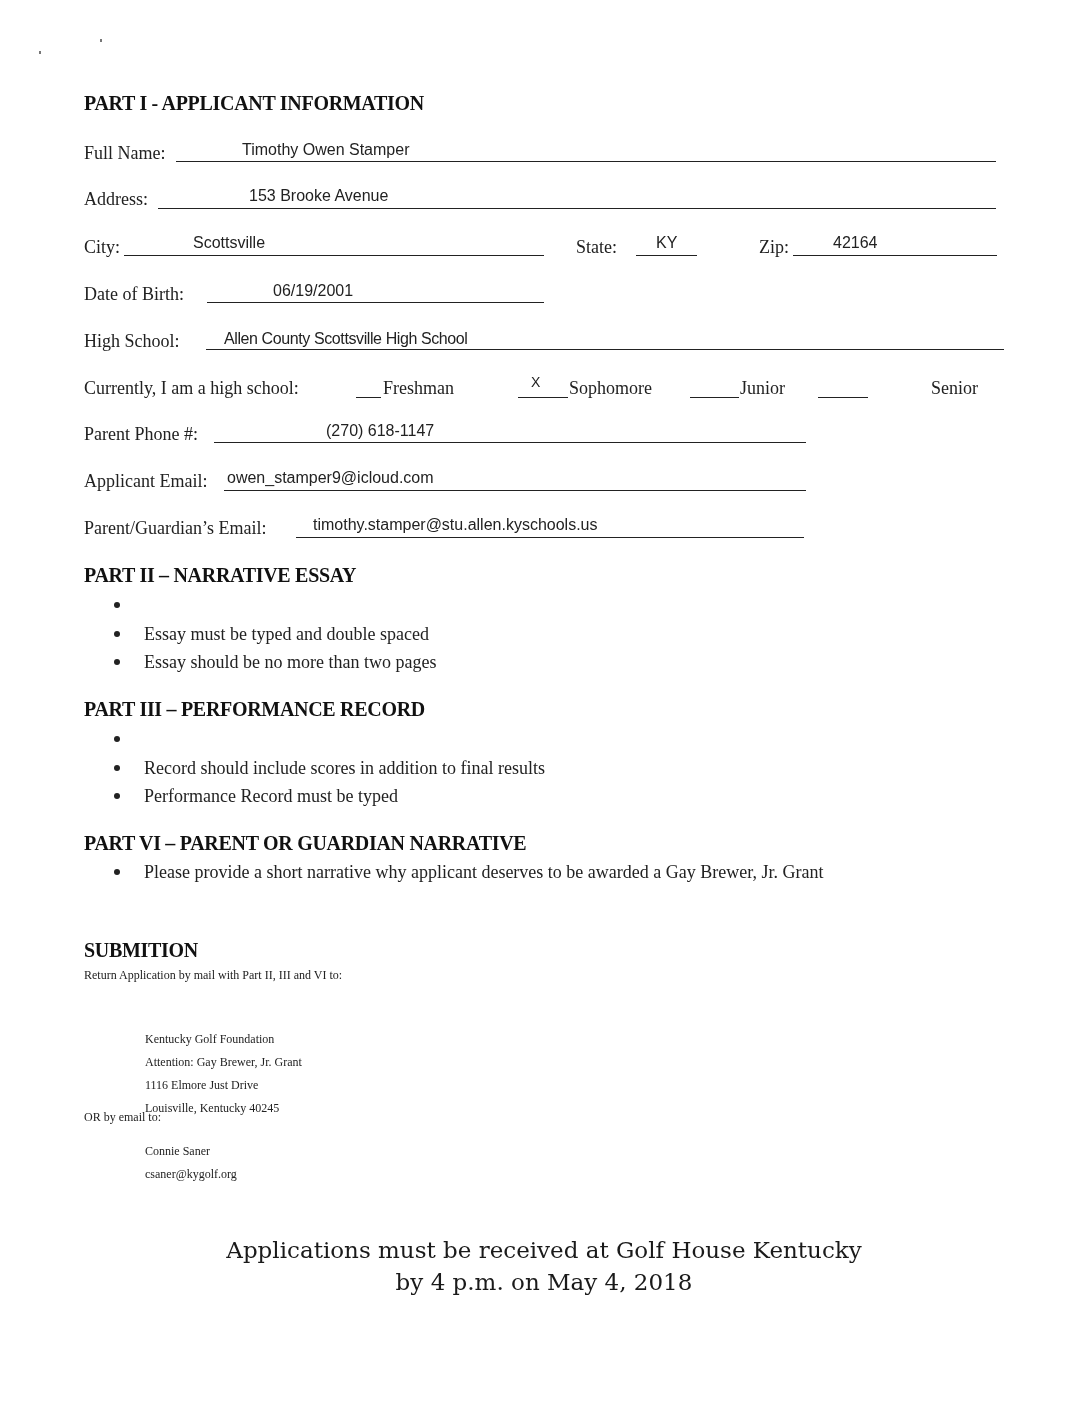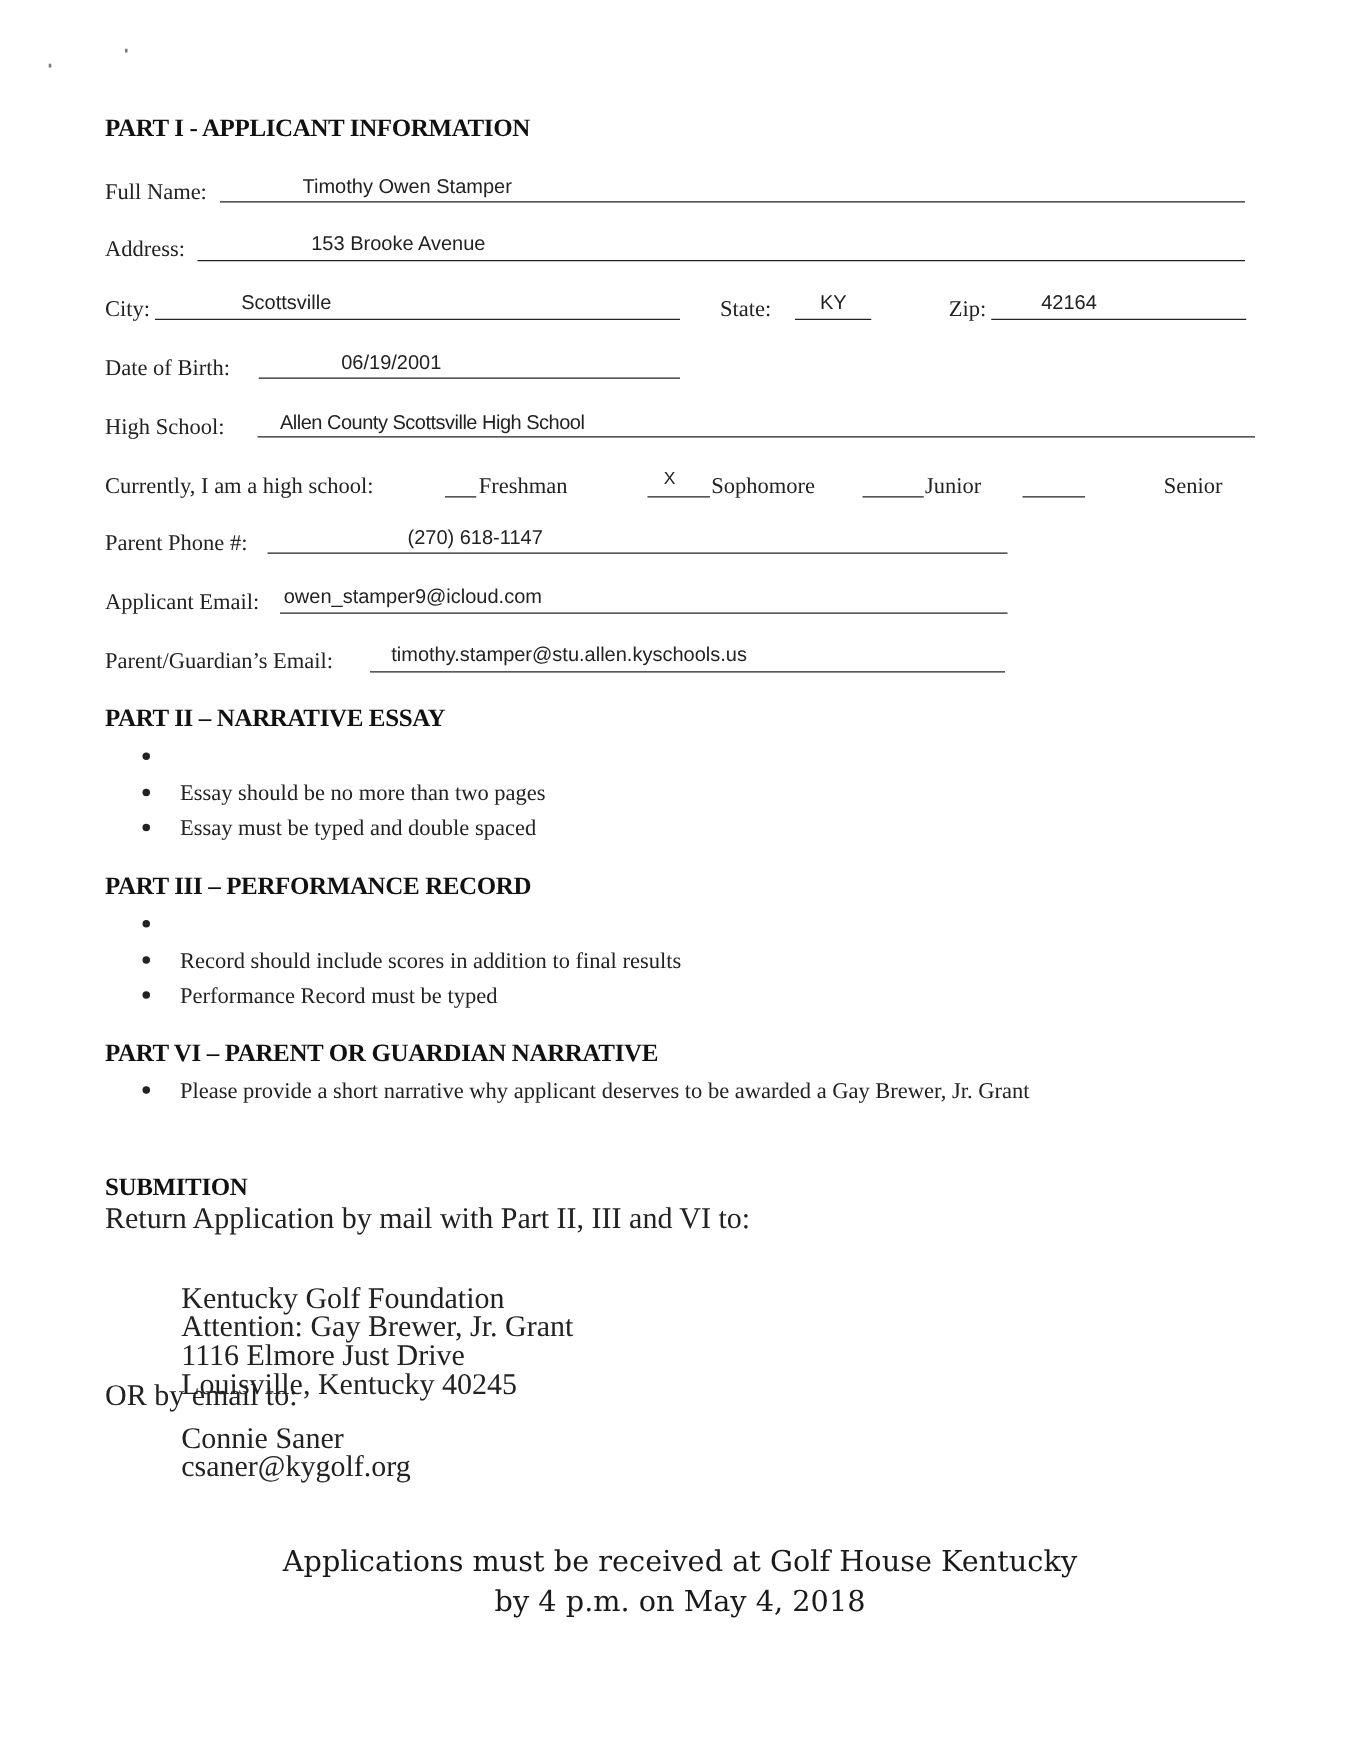--- a/index.html
+++ b/index.html
@@ -8,21 +8,21 @@
     font-family: "Liberation Serif", serif; color: #1a1a1a;
   }
   .abs { position: absolute; }
   .heading { font-family: "Liberation Serif", serif; font-weight: bold; font-size: 20px; letter-spacing: -0.3px; color: #111; }
   .label { font-family: "Liberation Serif", serif; font-size: 18px; color: #222; white-space: nowrap; }
   .fill { font-family: "Liberation Sans", sans-serif; font-size: 16px; color: #222; white-space: nowrap; }
   .line { position: absolute; border-bottom: 1.3px solid #222; height: 0; }
   .bullet-list { position: absolute; left: 112px; margin: 0; padding: 0; list-style: none; }
   .bullet-list li { position: relative; font-size: 18px; color: #222; height: 28.5px; line-height: 22px; white-space: nowrap; padding-left: 32px; }
   .bullet-list li .dot { position: absolute; left: 2px; top: 8px; width: 6px; height: 6px; border-radius: 50%; background: #222; }
-  .body-text { font-size: 24px; color: #222; white-space: nowrap; line-height: 23px; }
+  .body-text { font-size: 12px; color: #222; white-space: nowrap; line-height: 23px; }
   .deadline { font-family: "DejaVu Serif", serif; font-size: 23px; color: #1a1a1a; text-align: center; width: 1088px; left: 0; line-height: 32px; }
   .speck { position: absolute; background: #777; width: 2px; height: 3px; }
 </style>
 </head>
 <body>
 
 <div class="speck" style="left:100px;top:39px;"></div>
 <div class="speck" style="left:39px;top:51px;"></div>
 
 <div class="abs heading" style="left:84px;top:92px;">PART I - APPLICANT INFORMATION</div>
@@ -78,22 +78,22 @@
 <div class="line" style="left:224px;top:490px;width:582px;"></div>
 <div class="abs fill" style="left:227px;top:469px;">owen_stamper9@icloud.com</div>
 
 <div class="abs label" style="left:84px;top:518px;">Parent/Guardian’s Email:</div>
 <div class="line" style="left:296px;top:537px;width:508px;"></div>
 <div class="abs fill" style="left:313px;top:516px;">timothy.stamper@stu.allen.kyschools.us</div>
 
 <div class="abs heading" style="left:84px;top:564px;">PART II – NARRATIVE ESSAY</div>
 <ul class="bullet-list" style="top:594px;">
   <li><span class="dot"></span></li>
+  <li><span class="dot"></span><span>Essay must be typed and double spaced</span></li>
   <li><span class="dot"></span><span>Essay should be no more than two pages</span></li>
-  <li><span class="dot"></span><span>Essay must be typed and double spaced</span></li>
 </ul>
 
 <div class="abs heading" style="left:84px;top:698px;">PART III – PERFORMANCE RECORD</div>
 <ul class="bullet-list" style="top:728px;">
   <li><span class="dot"></span></li>
   <li><span class="dot"></span><span>Record should include scores in addition to final results</span></li>
   <li><span class="dot"></span><span>Performance Record must be typed</span></li>
 </ul>
 
 <div class="abs heading" style="left:84px;top:832px;">PART VI – PARENT OR GUARDIAN NARRATIVE</div>

